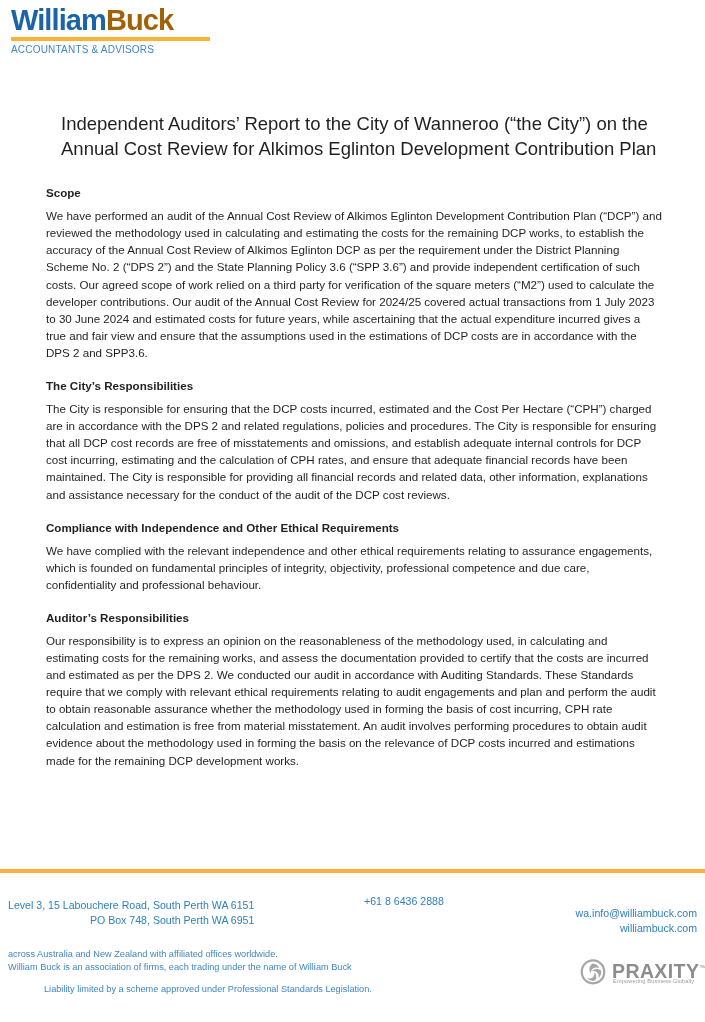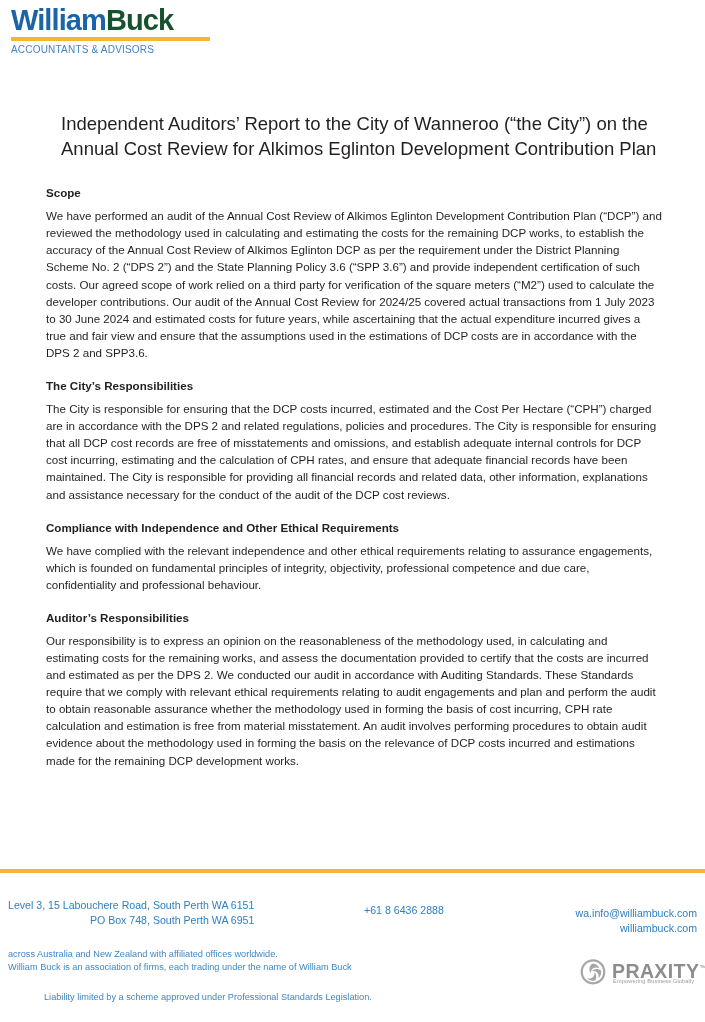--- a/index.html
+++ b/index.html
@@ -32,21 +32,21 @@
   }
   .logo-wordmark {
     font-size: 29px;
     font-weight: bold;
     letter-spacing: -0.9px;
     line-height: 30px;
     color: #1464a5;
     white-space: nowrap;
   }
   .logo-wordmark .w1 { color: #1a64a7; }
-  .logo-wordmark .w2 { color: #14532d; }
+  .logo-wordmark .w2 { color: #a16207; }
   .logo-rule {
     margin-top: 2px;
     width: 199px;
     height: 4px;
     background: #f9b233;
   }
   .logo-tagline {
     margin-top: 3px;
     font-size: 10px;
     letter-spacing: 0.2px;
@@ -109,21 +109,21 @@
   .footer-address {
     position: absolute;
     left: 8px;
     top: 5px;
     white-space: nowrap;
     text-align: right;
   }
   .footer-phone {
     position: absolute;
     left: 364px;
-    top: 10px;
+    top: 1px;
     white-space: nowrap;
   }
   .footer-web {
     position: absolute;
     right: 8px;
     top: 5px;
     text-align: right;
     white-space: nowrap;
     margin-top: 8px;
   }
@@ -136,21 +136,21 @@
 
   .disclaimer {
     position: absolute;
     left: 8px;
     top: 948px;
     width: 420px;
     color: #3f86c4;
     font-size: 9.2px;
     line-height: 12.6px;
   }
-  .disclaimer .para2 { margin-top: 18px; padding-left: 36px; }
+  .disclaimer .para2 { margin-top: 10px; padding-left: 36px; }
 
   
   .praxity {
     position: absolute;
     left: 578px;
     top: 956px;
     width: 122px;
     height: 34px;
   }
   .praxity-mark {

